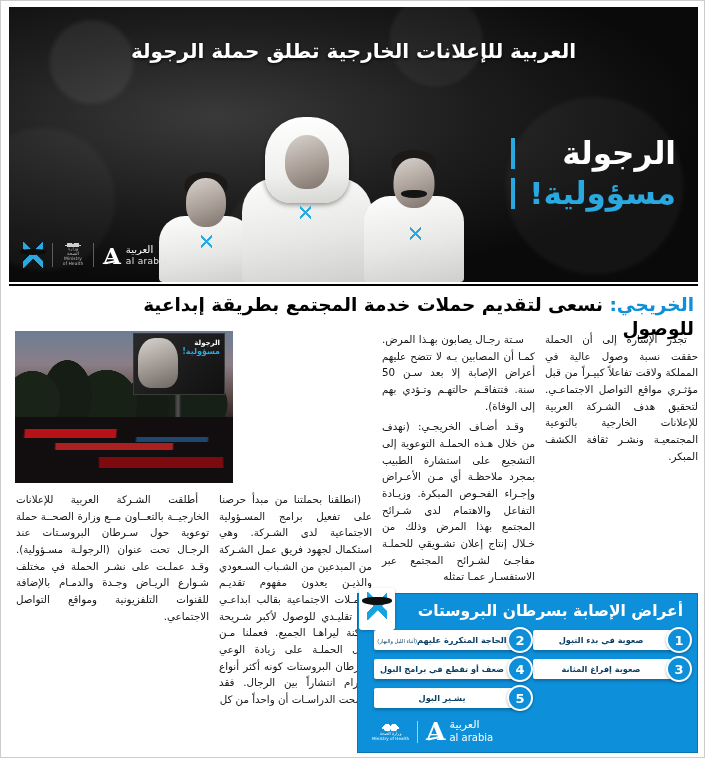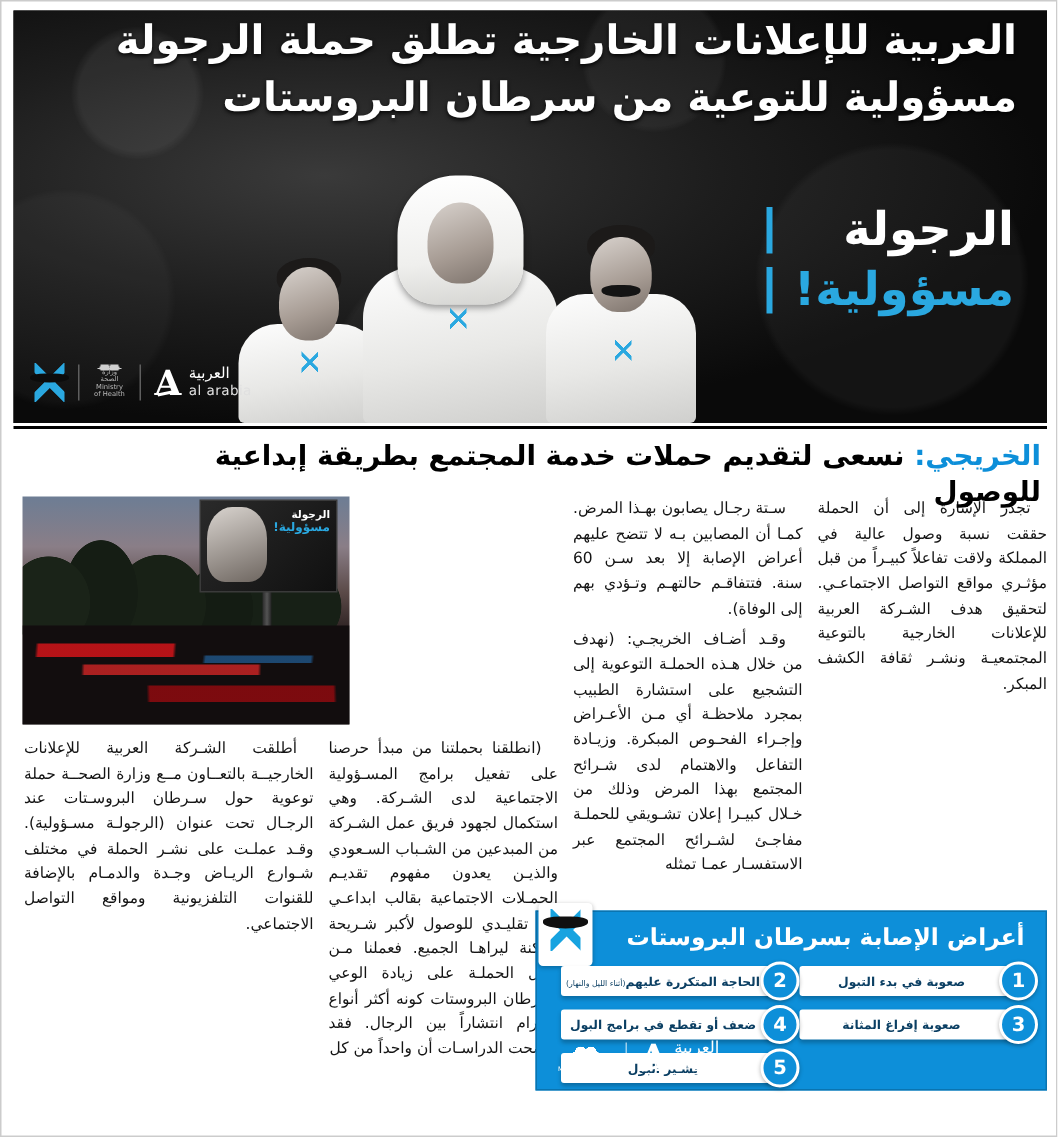--- a/index.html
+++ b/index.html
@@ -42,26 +42,27 @@
       radial-gradient(circle at 12% 20%, rgba(255,255,255,.07) 0 6%, transparent 7%),
       radial-gradient(circle at 62% 12%, rgba(255,255,255,.05) 0 9%, transparent 10%),
       radial-gradient(circle at 85% 65%, rgba(255,255,255,.045) 0 14%, transparent 15%),
       radial-gradient(circle at 40% 85%, rgba(255,255,255,.04) 0 12%, transparent 13%),
       radial-gradient(circle at 5% 70%, rgba(255,255,255,.035) 0 10%, transparent 11%);
     opacity: .95;
   }
 
   .hero-title {
     position: absolute;
-    top: 2px;
+    top: 30px;
     right: 20px;
     left: 20px;
+    text-align: center;
     color: #ffffff;
     font-weight: bold;
-    font-size: 27px;
+    font-size: 20px;
     line-height: 1.42;
     letter-spacing: -0.2px;
     text-shadow: 0 1px 3px rgba(0,0,0,.9);
     z-index: 6;
   }
 
   
   .hero-people {
     position: absolute;
     left: 150px;
@@ -342,23 +343,23 @@
       #120d0e;
     background-size: 100% 9px, 100% 7px, 100% 11px, 100% 5px, 100% 100%;
     background-position: 0 12px, 0 26px, 0 40px, 0 20px, 0 0;
     background-repeat: no-repeat;
   }
 
   
   .infobox {
     position: absolute;
     left: 356px;
-    top: 606px;
+    top: 592px;
     width: 341px;
-    height: 120px;
+    height: 160px;
     background: #0d8fd9;
     border: 1px solid #0a74b0;
   }
   .info-badge {
     position: absolute;
     right: 302px;
     top: -6px;
     width: 36px; height: 42px;
     background: #ffffff;
     border-radius: 3px;
@@ -464,21 +465,20 @@
 </style>
 </head>
 <body>
 
 <div class="page">
 
   <div class="hero">
 
     <div class="hero-title">
       <div>العربية للإعلانات الخارجية تطلق حملة الرجولة</div>
-      <div>مسؤولية للتوعية من سرطان البروستات</div>
     </div>
 
     <div class="hero-people">
       <div class="person" id="man-a">
         <div class="body"></div>
         <div class="hair"></div>
         <div class="head"></div>
         <div class="ribbon-pin"></div>
       </div>
       <div class="person" id="man-b">
@@ -549,22 +549,22 @@
 
     <div class="col" id="col-4">
       <p>أطلقت الشـركة العربية للإعلانات الخارجيــة بالتعــاون مــع وزارة الصحــة حملة توعوية حول سـرطان البروسـتات عند الرجـال تحت عنوان (الرجولـة مسـؤولية). وقـد عملـت على نشـر الحملة في مختلف شـوارع الريـاض وجـدة والدمـام بالإضافة للقنوات التلفزيونية ومواقع التواصل الاجتماعي.</p>
     </div>
 
     <div class="col" id="col-3">
       <p>(انطلقنا بحملتنا من مبدأ حرصنا على تفعيل برامج المسـؤولية الاجتماعية لدى الشـركة. وهي استكمال لجهود فريق عمل الشـركة من المبدعين من الشـباب السـعودي والذيـن يعدون مفهوم تقديـم الحمـلات الاجتماعية بقالب ابداعـي غير تقليـدي للوصول لأكبر شـريحة ممكنة ليراهـا الجميع. فعملنا مـن خلال الحملـة على زيادة الوعي بسرطان البروستات كونه أكثر أنواع الأورام انتشاراً بين الرجال. فقد أوضحت الدراسـات أن واحداً من كل</p>
     </div>
 
     <div class="col" id="col-2">
-      <p>سـتة رجـال يصابون بهـذا المرض. كمـا أن المصابين بـه لا تتضح عليهم أعراض الإصابة إلا بعد سـن 60 سنة. فتتفاقـم حالتهـم وتـؤدي بهم إلى الوفاة).</p>
-      <p>وقـد أضـاف الخريجـي: (نهدف من خلال هـذه الحملـة التوعوية إلى التشجيع على استشارة الطبيب بمجرد ملاحظـة أي مـن الأعـراض وإجـراء الفحـوص المبكرة. وزيـادة التفاعل والاهتمام لدى شـرائح المجتمع بهذا المرض وذلك من خـلال كبيـرا إعلان تشـويقي للحملـة مفاجـئ لشـرائح المجتمع عبر الاستفسـار عمـا تمثله</p>
+      <p>سـتة رجـال يصابون بهـذا المرض. كمـا أن المصابين بـه لا تتضح عليهم أعراض الإصابة إلا بعد سـن 50 سنة. فتتفاقـم حالتهـم وتـؤدي بهم إلى الوفاة).</p>
+      <p>وقـد أضـاف الخريجـي: (نهدف من خلال هـذه الحملـة التوعوية إلى التشجيع على استشارة الطبيب بمجرد ملاحظـة أي مـن الأعـراض وإجـراء الفحـوص المبكرة. وزيـادة التفاعل والاهتمام لدى شـرائح المجتمع بهذا المرض وذلك من خـلال إنتاج إعلان تشـويقي للحملـة مفاجـئ لشـرائح المجتمع عبر الاستفسـار عمـا تمثله</p>
     </div>
 
     <div class="col" id="col-1">
       <p>تجدر الإشارة إلى أن الحملة حققت نسبة وصول عالية في المملكة ولاقت تفاعلاً كبيـراً من قبل مؤثـري مواقع التواصل الاجتماعـي. لتحقيق هدف الشـركة العربية للإعلانات الخارجية بالتوعية المجتمعيـة ونشـر ثقافة الكشف المبكر.</p>
     </div>
   </div>
 
   <div class="infobox">
 
     <div class="info-badge">

